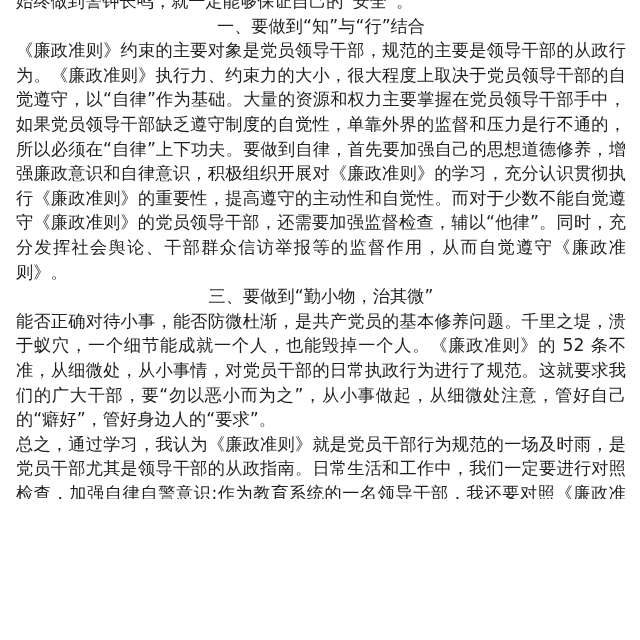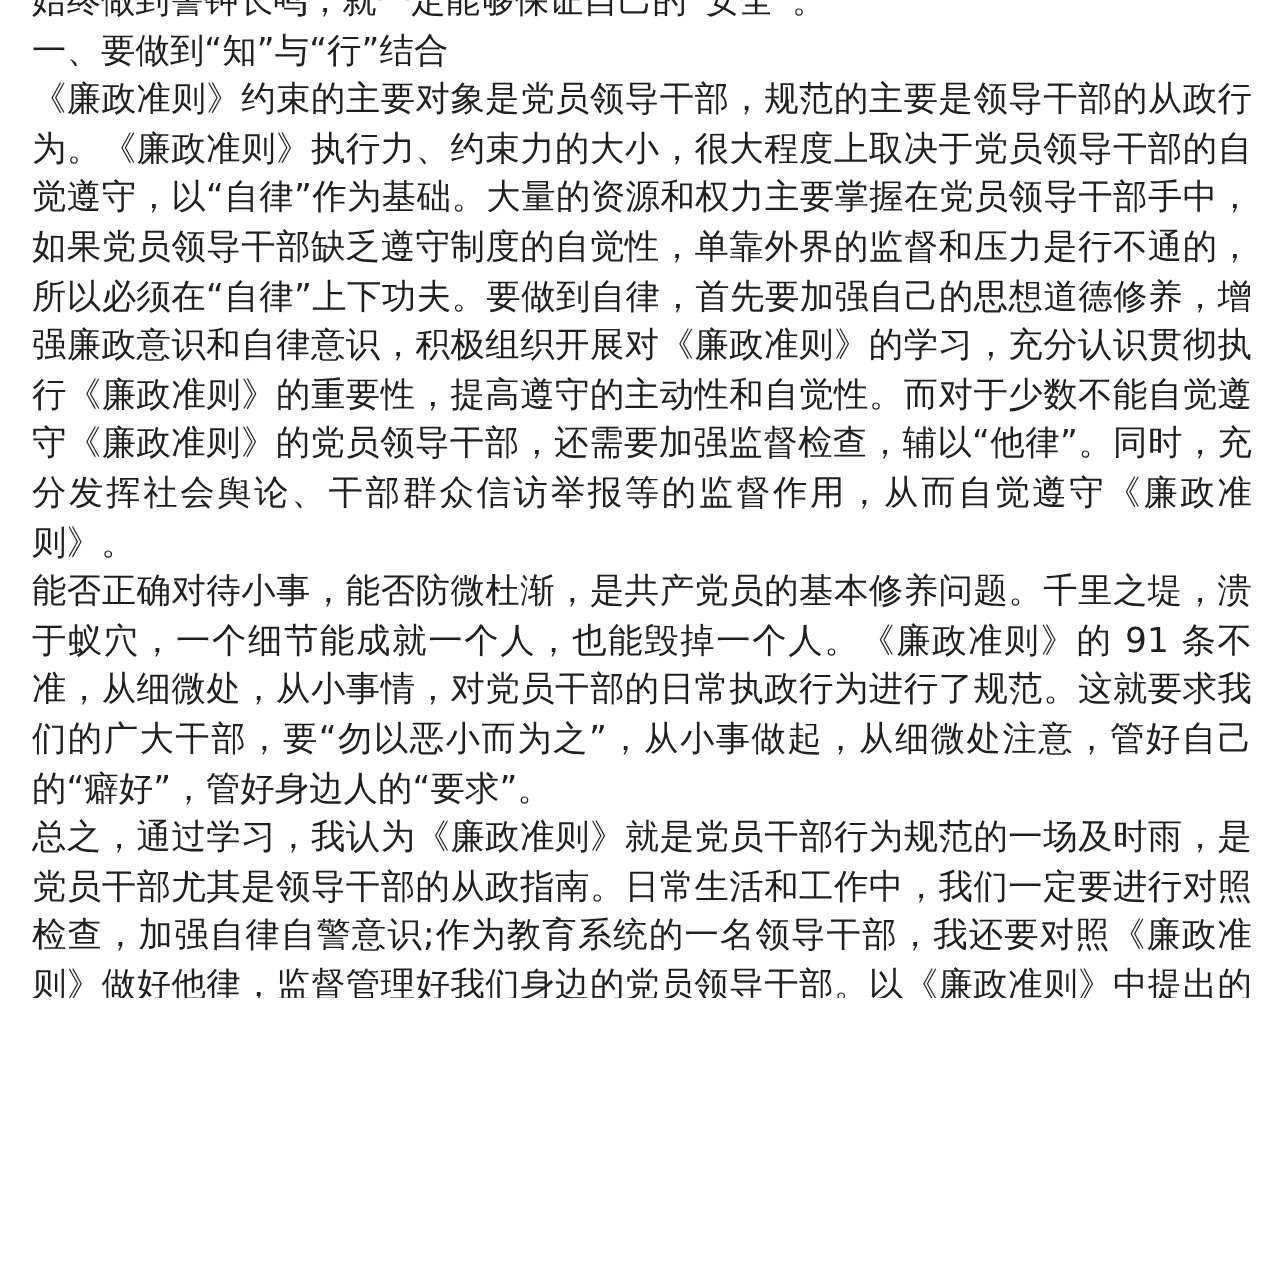--- a/index.html
+++ b/index.html
@@ -28,28 +28,29 @@
       color: #1f1f1f;
       letter-spacing: 0.05px;
     }
     .content p {
       margin: 0;
       padding: 0;
       text-align: justify;
       text-justify: inter-character;
     }
     .content p.heading {
-      text-align: left;
+      text-align: center;
     }
   </style>
 </head>
 <body>
 
 <div class="page">
   <div class="content">
     <p class="text">始终做到警钟长鸣，就一定能够保证自己的“安全”。</p>
     <p class="heading">一、要做到“知”与“行”结合</p>
     <p class="text">《廉政准则》约束的主要对象是党员领导干部，规范的主要是领导干部的从政行为。《廉政准则》执行力、约束力的大小，很大程度上取决于党员领导干部的自觉遵守，以“自律”作为基础。大量的资源和权力主要掌握在党员领导干部手中，如果党员领导干部缺乏遵守制度的自觉性，单靠外界的监督和压力是行不通的，所以必须在“自律”上下功夫。要做到自律，首先要加强自己的思想道德修养，增强廉政意识和自律意识，积极组织开展对《廉政准则》的学习，充分认识贯彻执行《廉政准则》的重要性，提高遵守的主动性和自觉性。而对于少数不能自觉遵守《廉政准则》的党员领导干部，还需要加强监督检查，辅以“他律”。同时，充分发挥社会舆论、干部群众信访举报等的监督作用，从而自觉遵守《廉政准则》。</p>
-    <p class="text">能否正确对待小事，能否防微杜渐，是共产党员的基本修养问题。千里之堤，溃于蚁穴，一个细节能成就一个人，也能毁掉一个人。《廉政准则》的 91 条不准，从细微处，从小事情，对党员干部的日常执政行为进行了规范。这就要求我们的广大干部，要“勿以恶小而为之”，从小事做起，从细微处注意，管好自己的“癖好”，管好身边人的“要求”。</p>
+    <p class="heading">三、要做到“勤小物，治其微”</p>
+    <p class="text">能否正确对待小事，能否防微杜渐，是共产党员的基本修养问题。千里之堤，溃于蚁穴，一个细节能成就一个人，也能毁掉一个人。《廉政准则》的 52 条不准，从细微处，从小事情，对党员干部的日常执政行为进行了规范。这就要求我们的广大干部，要“勿以恶小而为之”，从小事做起，从细微处注意，管好自己的“癖好”，管好身边人的“要求”。</p>
     <p class="text">总之，通过学习，我认为《廉政准则》就是党员干部行为规范的一场及时雨，是党员干部尤其是领导干部的从政指南。日常生活和工作中，我们一定要进行对照检查，加强自律自警意识;作为教育系统的一名领导干部，我还要对照《廉政准则》做好他律，监督管理好我们身边的党员领导干部。以《廉政准则》中提出的从政行为八大方面的“禁止”及 52 个“不准”，结合群众反映强烈的突出问题加大对《廉政准则》的执行力度，为施甸教育的健康和谐发展营造风清气正、政通人和的氛围。从而让“52 个不准”筑成一道领导干部廉洁从政的防洪堤，成为一条政治生命的高压线，成为领导干部的人生信条。</p>
 
   </div>
 </div>
 
 </body></html>

